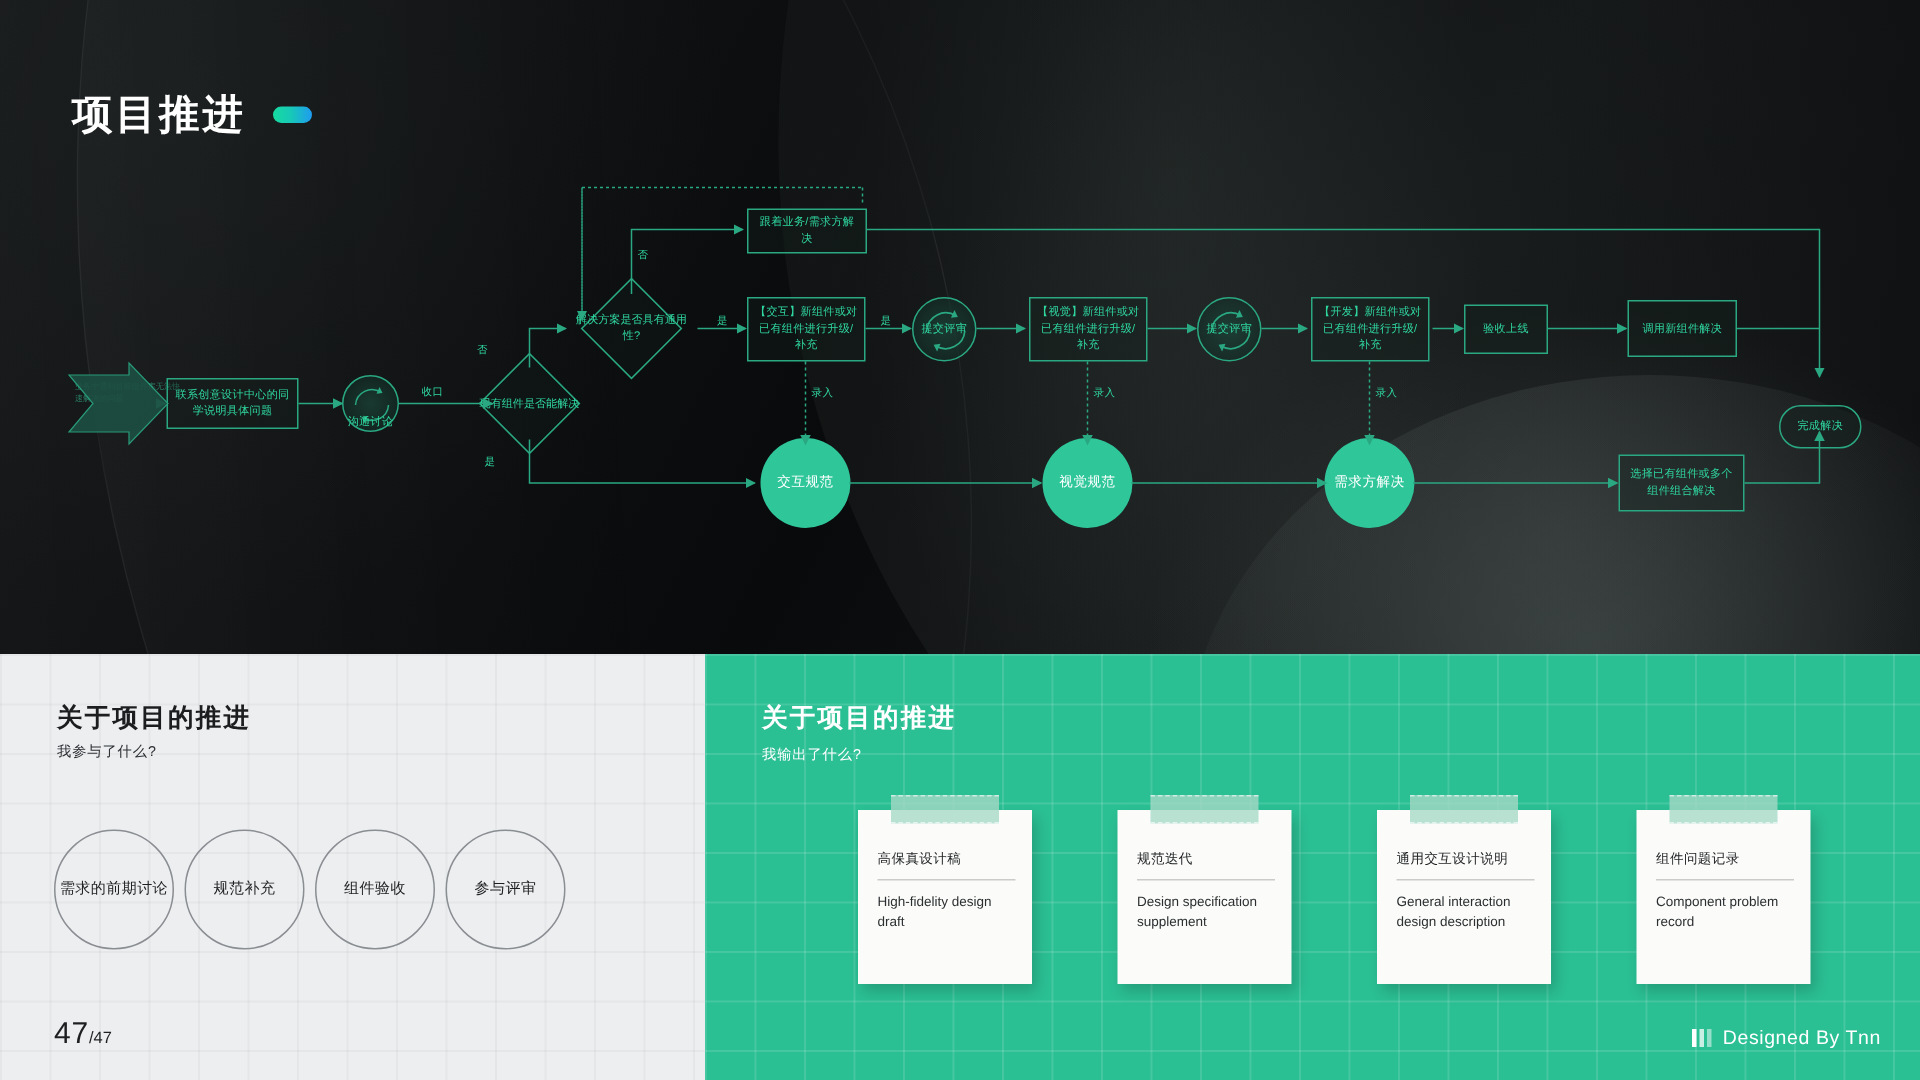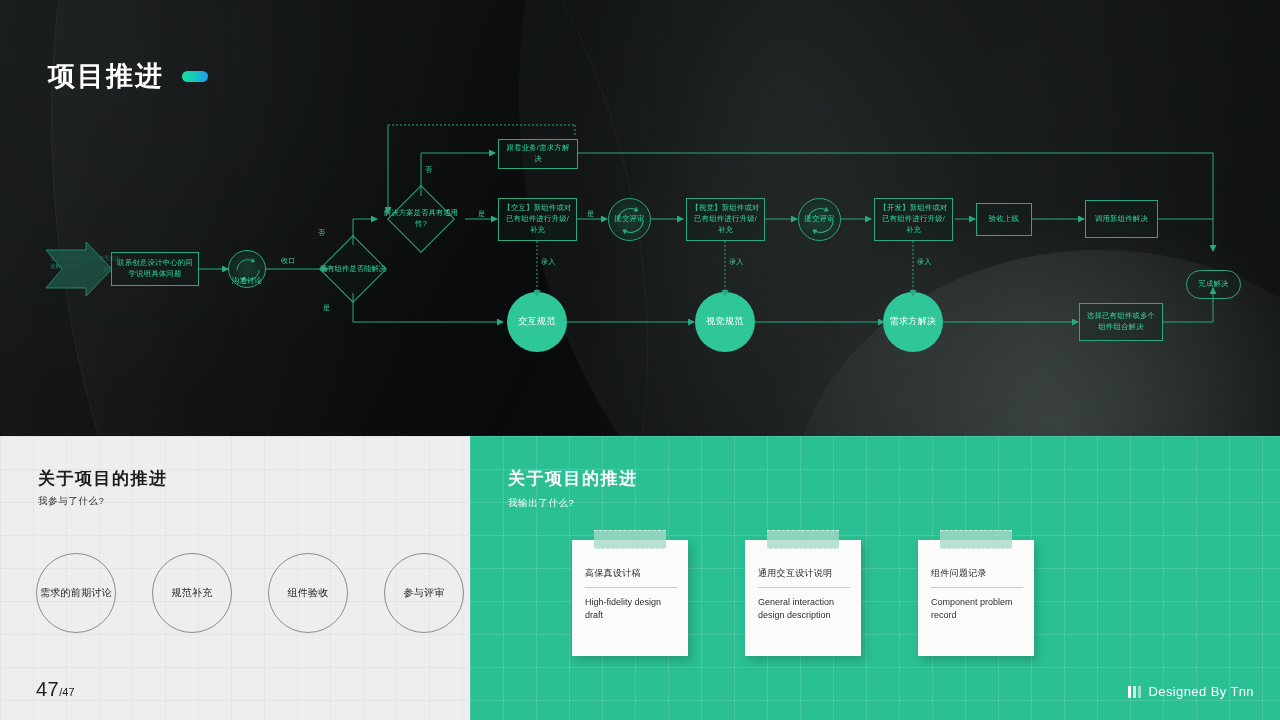--- a/index.html
+++ b/index.html
@@ -112,21 +112,21 @@
     background-color: #eceef0;
     background-image:
       linear-gradient(to right, rgba(0,0,0,.035) 1px, transparent 1px),
       linear-gradient(to bottom, rgba(0,0,0,.035) 1px, transparent 1px);
     background-size: 33px 33px;
   }
   .panel-title { font-size: 17px; font-weight: 700; letter-spacing: 1.5px; }
   .panel-sub { font-size: 9.5px; font-weight: 500; letter-spacing: .6px; }
   #bl-title { position: absolute; left: 38px; top: 467px; color: #1b1d1f; z-index: 3; }
   #bl-sub   { position: absolute; left: 38px; top: 495px; color: #2b2e31; z-index: 3; }
-  #bl-circles { position: absolute; left: 36px; top: 553px; display: flex; gap: 36px; z-index: 3; }
+  #bl-circles { position: absolute; left: 36px; top: 553px; display: flex; gap: 7px; z-index: 3; }
   .ol-circle {
     width: 80px; height: 80px; border-radius: 50%; border: 1px solid #8a8d91;
     display: flex; align-items: center; justify-content: center; text-align: center;
     color: #1d1f21; font-size: 10px; line-height: 1.45; letter-spacing: .3px;
   }
   #pager { position: absolute; left: 36px; top: 678px; z-index: 3; color: #1d1f21; }
   #pager .big { font-size: 20px; font-weight: 500; letter-spacing: .5px; }
   #pager .small { font-size: 11px; }
 
   
@@ -377,20 +377,25 @@
   <div class="panel-sub" id="br-sub">我输出了什么?</div>
 
   <div id="notes">
     <div class="note">
       <div class="tape"></div>
       <div class="cn">高保真设计稿</div>
       <div class="en">High-fidelity design draft</div>
     </div>
     <div class="note">
       <div class="tape"></div>
+      <div class="cn">规范迭代</div>
+      <div class="en">Design specification supplement</div>
+    </div>
+    <div class="note">
+      <div class="tape"></div>
       <div class="cn">通用交互设计说明</div>
       <div class="en">General interaction design description</div>
     </div>
     <div class="note">
       <div class="tape"></div>
       <div class="cn">组件问题记录</div>
       <div class="en">Component problem record</div>
     </div>
   </div>
 

